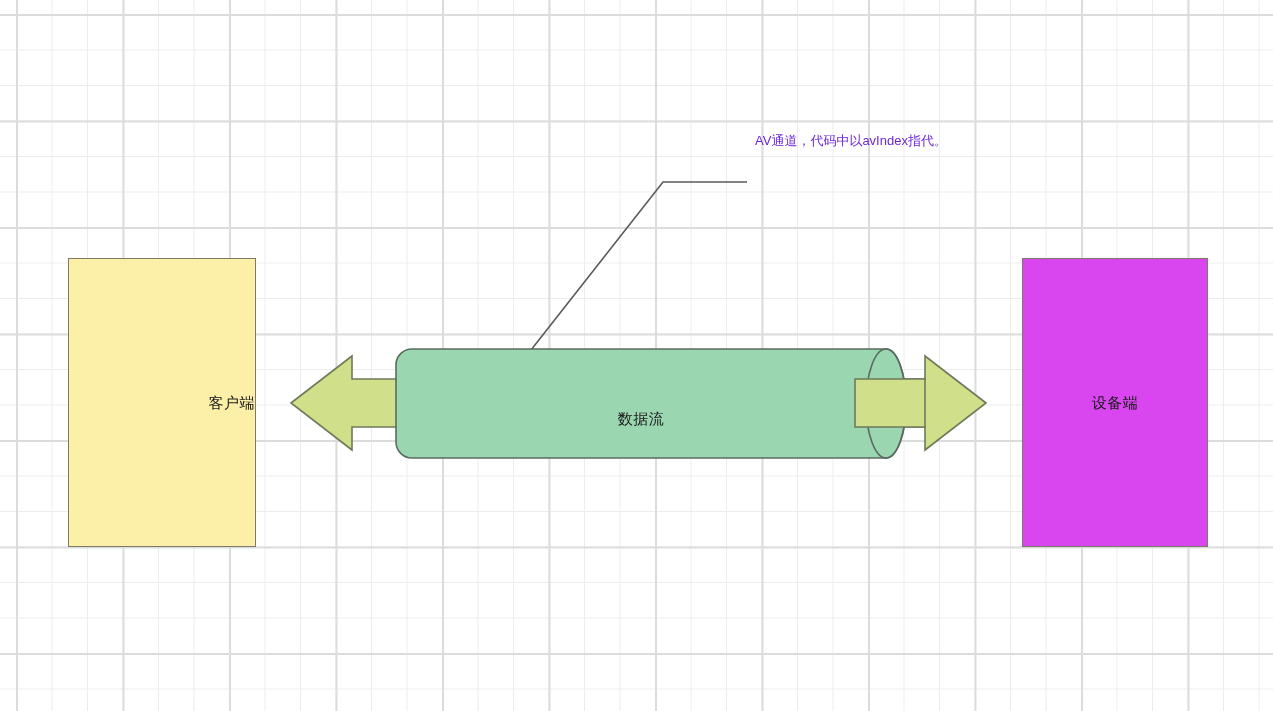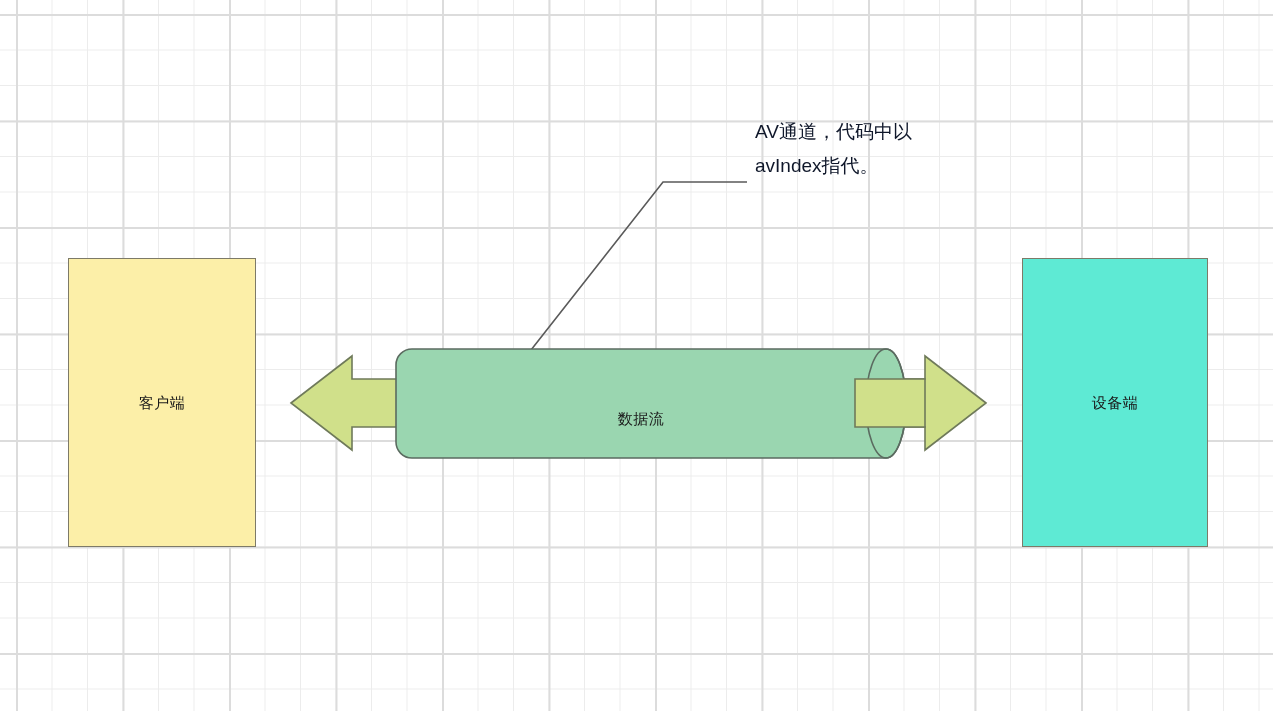--- a/index.html
+++ b/index.html
@@ -91,25 +91,25 @@
     font-size: 15px;
     color: #1a1a1a;
     letter-spacing: 0.5px;
     white-space: nowrap;
   }
 
   
   #annotation {
     position: absolute;
     left: 755px;
-    top: 115px;
+    top: 124px;
     width: 200px;
-    font-size: 19px;
+    font-size: 13px;
     line-height: 34px;
-    color: #0f172a;
+    color: #6d28d9;
     letter-spacing: 0px;
   }
 </style>
 </head>
 <body>
 
 <div id="canvas">
 
   <div id="grid-minor"></div>
   <div id="grid-major"></div>
@@ -132,25 +132,25 @@
 
       <ellipse cx="886" cy="403.5" rx="20" ry="54.5" fill="none" stroke="#5b6b60" stroke-width="1.6"></ellipse>
     </g>
 
     <g>
       <polygon points="925,379 855,379 855,427 925,427" fill="#d0e08a" stroke="#6f7a5a" stroke-width="1.6" stroke-linejoin="miter"></polygon>
     </g>
 
   </svg>
 
-  <div class="node-box" id="box-client" style="background:#fcefa8;">
+  <div class="node-box" id="box-client" style="background:#fcefa8;justify-content:flex-end;">
     <span class="node-label">客户端</span>
   </div>
 
-  <div class="node-box" id="box-device" style="background:#5eead4;">
+  <div class="node-box" id="box-device" style="background:#d946ef;">
     <span class="node-label">设备端</span>
   </div>
 
   <div id="cyl-label-wrap">
     <span id="cyl-label">数据流</span>
   </div>
 
   <div id="annotation">AV通道，代码中以avIndex指代。</div>
 
 </div>

